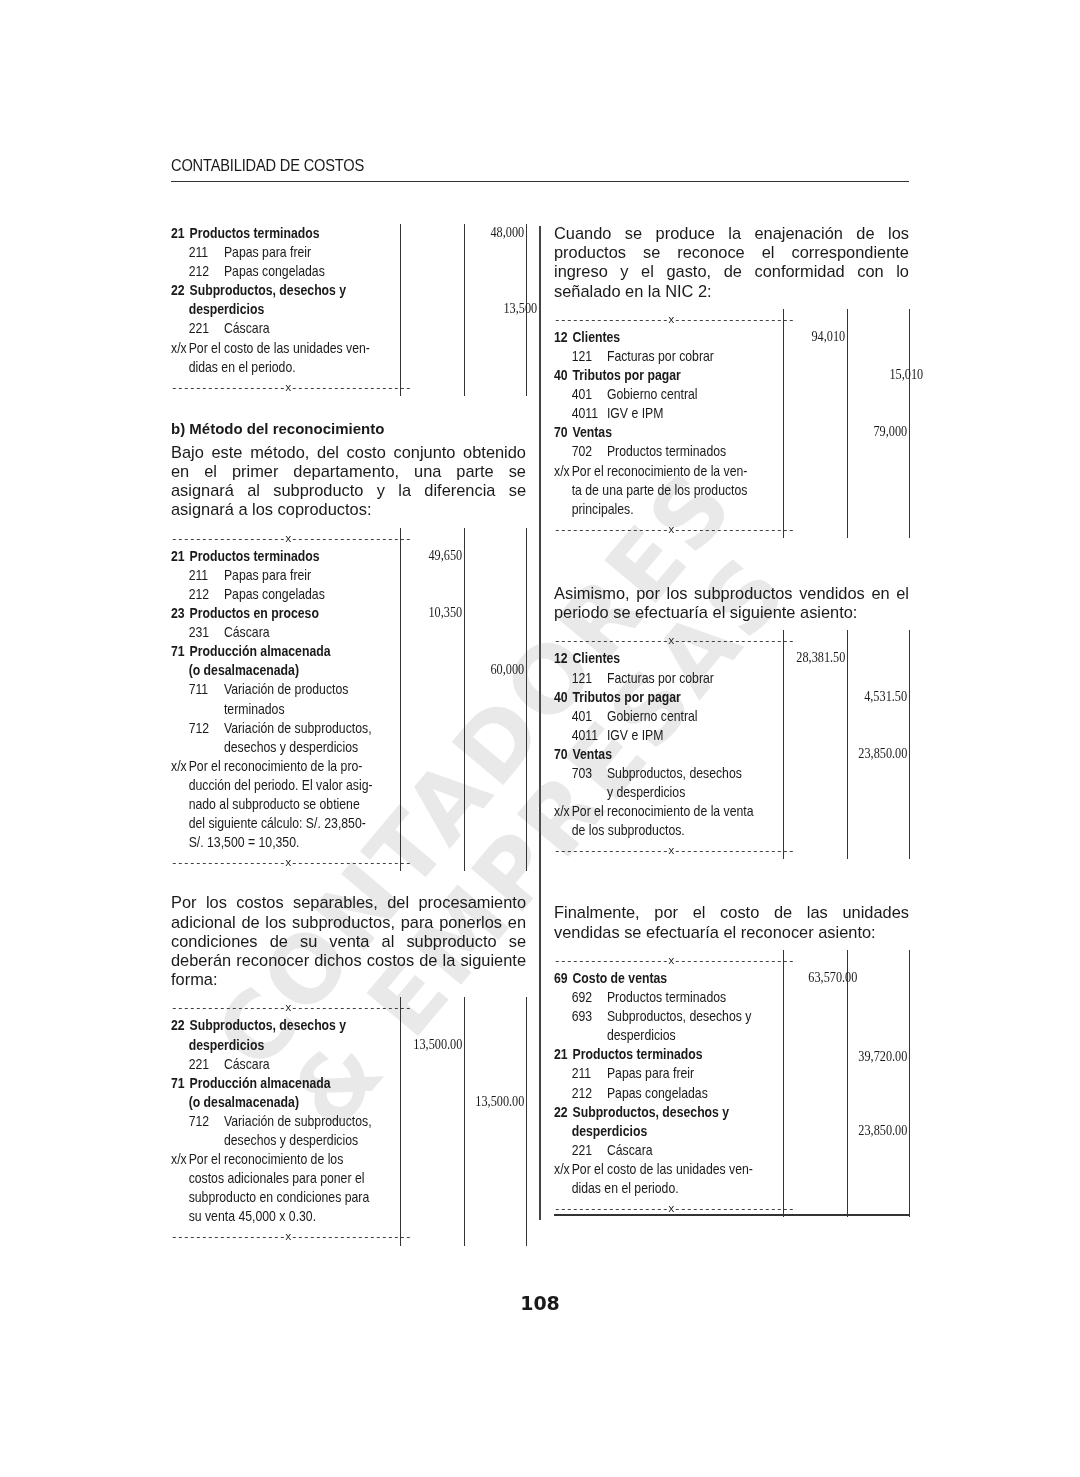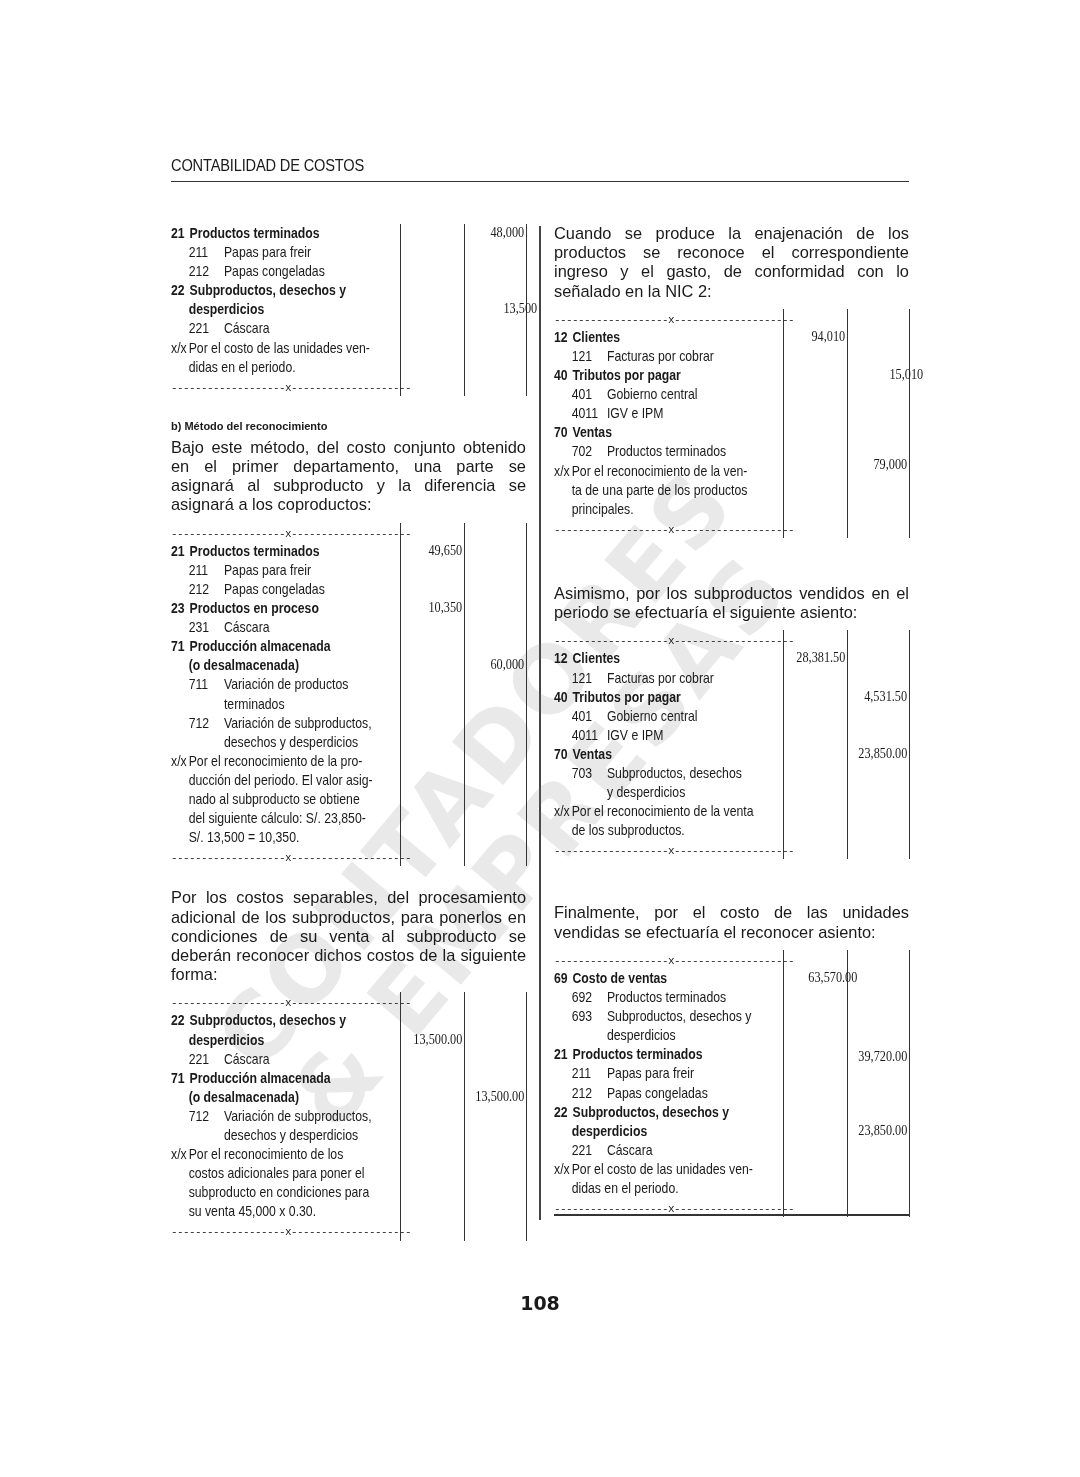--- a/index.html
+++ b/index.html
@@ -14,21 +14,21 @@
   .bottom-rule { position: absolute; left: 554px; top: 1214px; width: 355px; height: 1.5px; background: #333; }
   .col { position: absolute; top: 224px; width: 355px; }
   .col.left { left: 171px; }
   .col.right { left: 554px; }
 
   .para {
     font-family: "Liberation Sans", sans-serif; font-size: 16.4px; line-height: 19.2px;
     text-align: justify; margin: 0;
   }
   .section-title {
-    font-family: "Liberation Sans", sans-serif; font-weight: bold; font-size: 11px;
+    font-family: "Liberation Sans", sans-serif; font-weight: bold; font-size: 15px;
     margin: 0 0 6px 0;
   }
   .entry { position: relative; width: 355px; }
   .entry .lines { position: absolute; top: 0; bottom: 0; width: 1.3px; background: #333; }
   .desc { width: 228px; font-family: "Liberation Sans", sans-serif; font-size: 14.6px; line-height: 19.1px; }
   .desc .row { position: relative; white-space: nowrap; height: 19.1px; }
   .condensed { display: inline-block; transform: scaleX(0.84); transform-origin: left center; }
   .bold { font-weight: bold; }
   .code { display: inline-block; width: 22px; }
   .sub { padding-left: 21px; }
@@ -152,21 +152,21 @@
         <div class="row"><span class="condensed"><span style="display:inline-block;width:21px">x/x</span><span>Por el reconocimiento de la ven-</span></span></div>
         <div class="row"><span class="condensed"><span style="display:inline-block;width:21px"></span><span>ta de una parte de los productos</span></span></div>
         <div class="row"><span class="condensed"><span style="display:inline-block;width:21px"></span><span>principales.</span></span></div>
         <div class="row"><span class="sep">-------------------x--------------------</span></div>
       </div>
       <div class="lines" style="left: 229px;"></div>
       <div class="lines" style="left: 293px;"></div>
       <div class="lines" style="left: 355px;"></div>
       <div class="amt" style="top: 19.1px; left: 229px; width: 62px;"><span>94,010</span></div>
       <div class="amt" style="top: 57.3px; left: 293px; width: 60px; margin-left: 16px;"><span>15,010</span></div>
-      <div class="amt" style="top: 114.6px; left: 293px; width: 60px; margin-top: 33px;"><span>79,000</span></div>
+      <div class="amt" style="top: 114.6px; left: 293px; width: 60px;"><span>79,000</span></div>
     </div>
 
   <div style="height:46px"></div>
   <p class="para">Asimismo, por los subproductos vendidos en el periodo se efectuaría el siguiente asiento:</p>
   <div style="height:8px"></div>
   <div class="entry" id="R2">
       <div class="desc">
         <div class="row"><span class="sep">-------------------x--------------------</span></div>
         <div class="row"><span class="condensed bold"><span class="code">12</span><span>Clientes</span></span></div>
         <div class="row"><span class="condensed sub"><span class="subcode">121</span><span>Facturas por cobrar</span></span></div>

